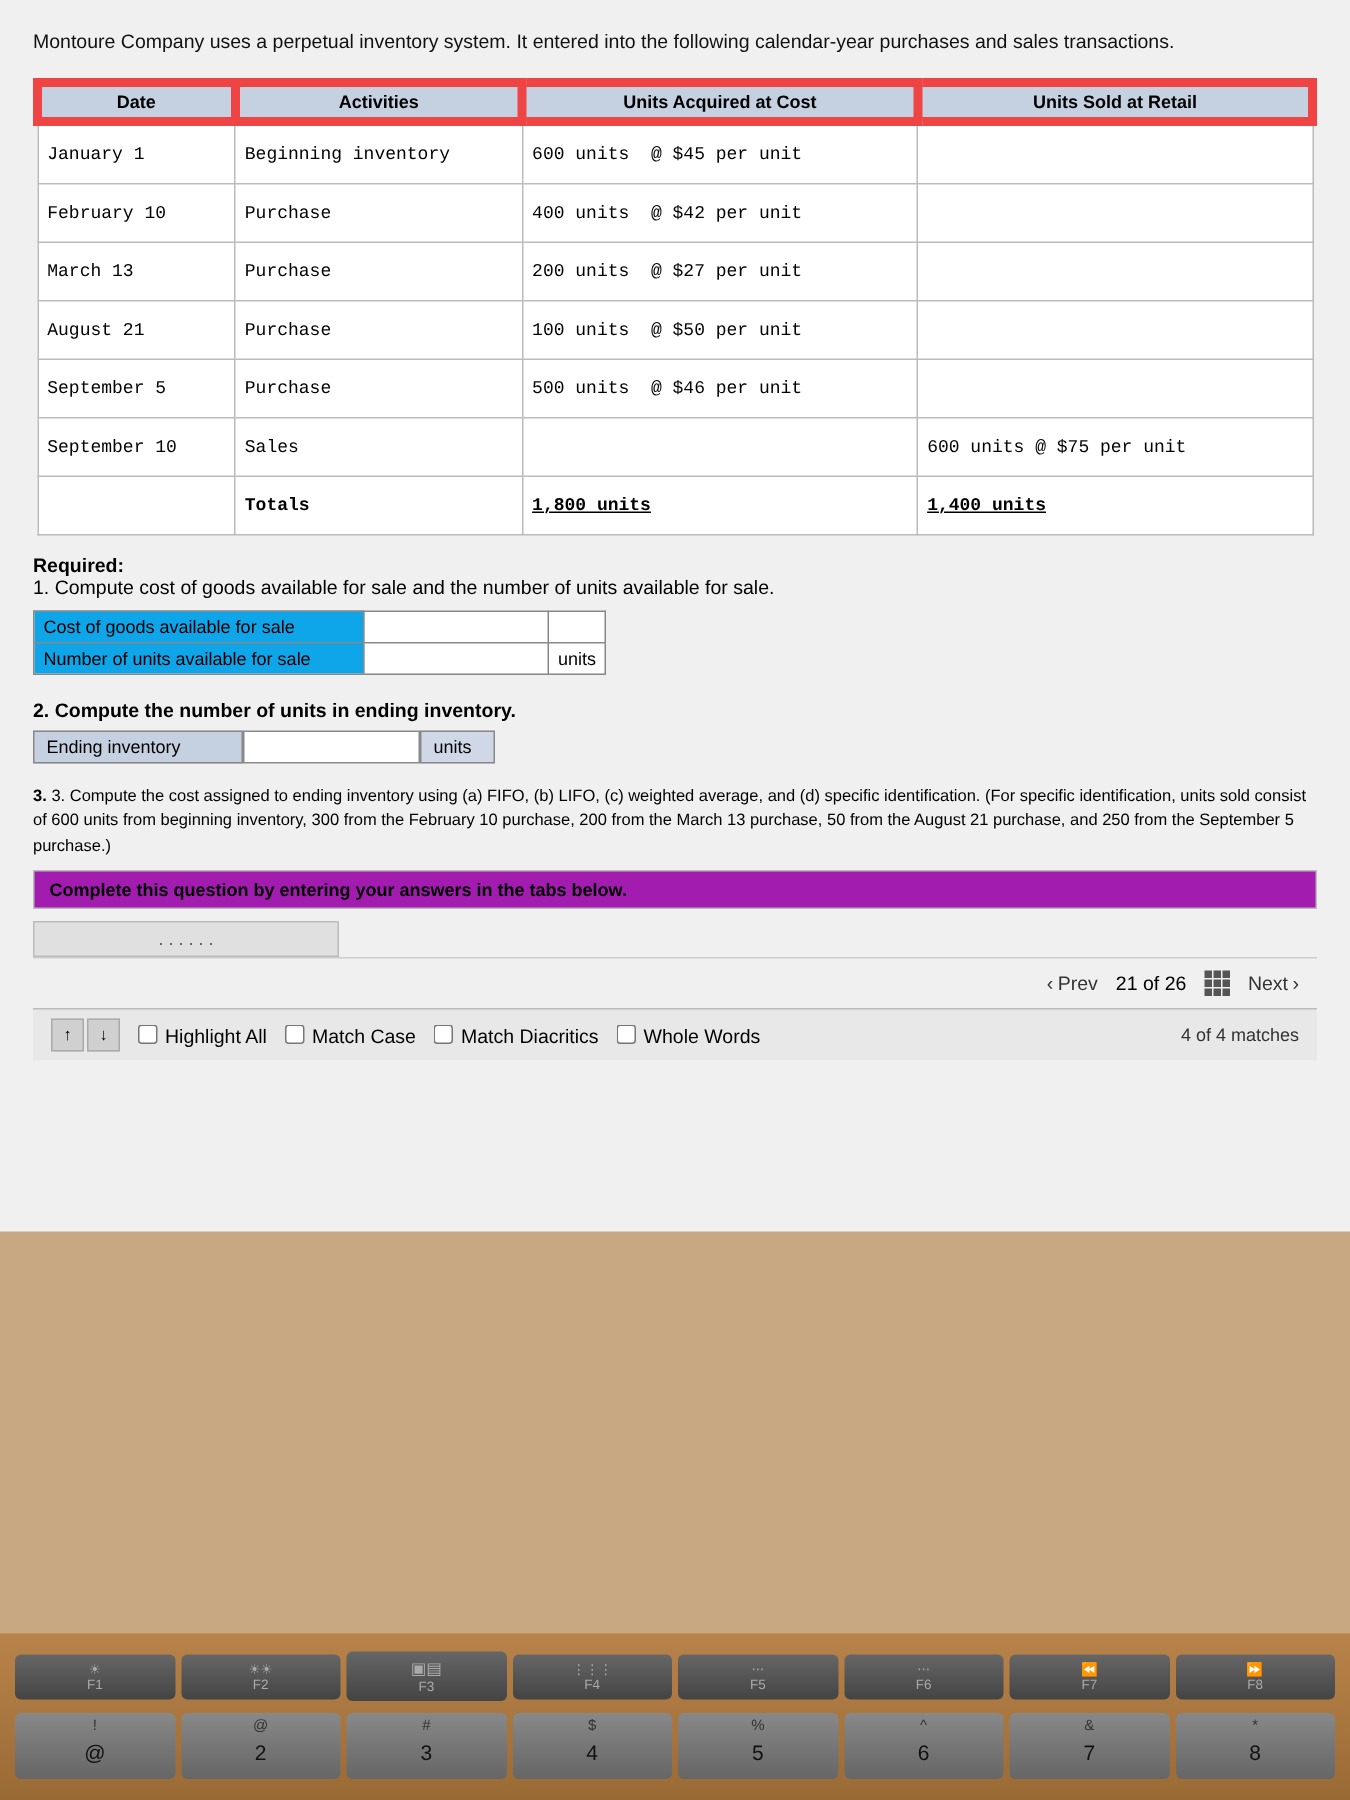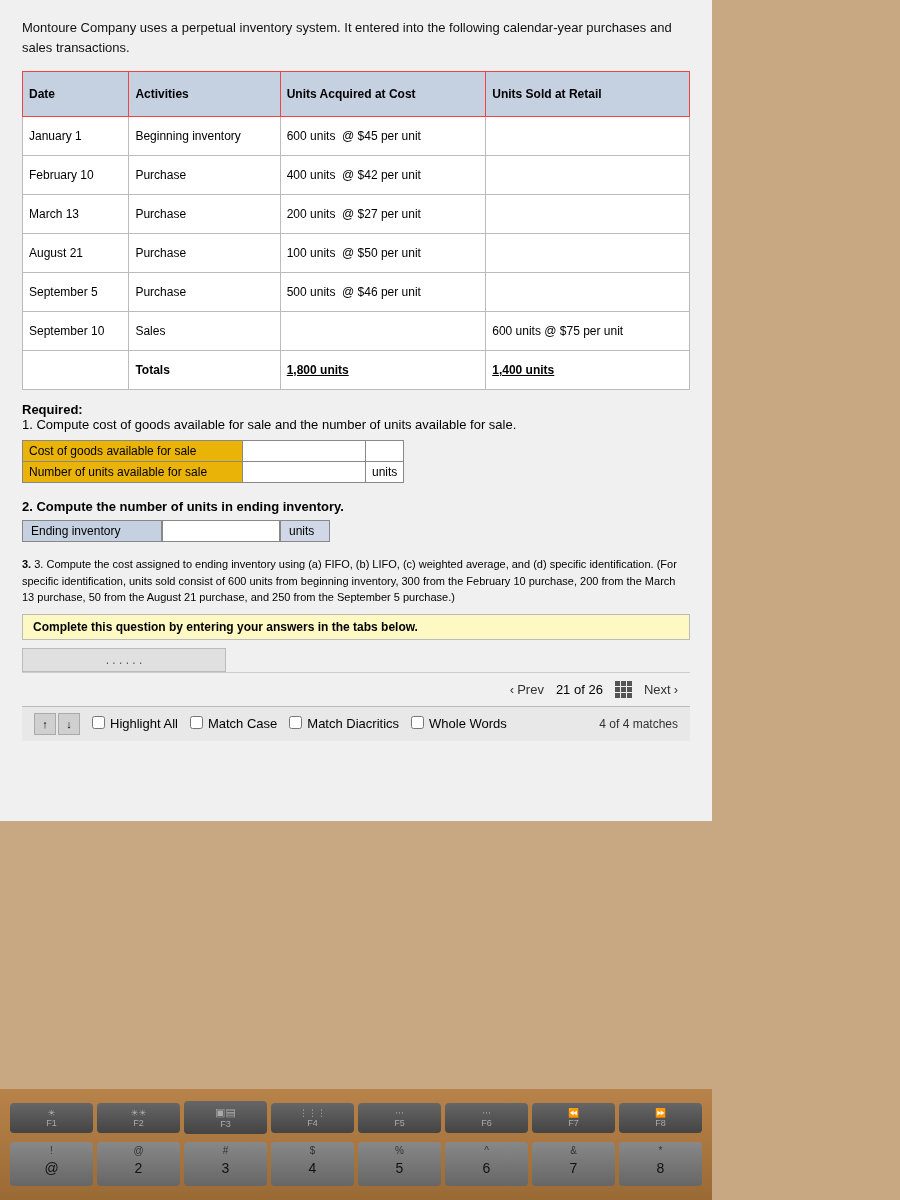--- a/index.html
+++ b/index.html
@@ -5,21 +5,21 @@
     * { box-sizing: border-box; margin: 0; padding: 0; }
     body {
       font-family: Arial, sans-serif;
       background: #c8a882;
       width: 900px;
       min-height: 1200px;
       overflow: hidden;
     }
 
     .screen {
-      width: 712px;
+      width: 900px;
       min-height: 1200px;
       display: flex;
       flex-direction: column;
       gap: 44px;
     }
 
     
     .content-area {
       background: #f0f0f0;
       padding: 18px 22px 10px 22px;
@@ -35,30 +35,31 @@
 
     
     .inventory-table {
       width: 100%;
       border-collapse: collapse;
       font-size: 12px;
       margin-bottom: 12px;
     }
     .inventory-table th {
       background: #c5d0e0;
-      border: 1px solid #ef4444;
-      padding: 15px 6px;
-      text-align: left;
+      border: 6px solid #ef4444;
+      padding: 3px 6px;
+      text-align: center;
       font-weight: bold;
     }
     .inventory-table td {
       border: 1px solid #bbb;
       padding: 12px 6px;
       background: #fff;
       vertical-align: top;
+      font-family: Liberation Mono, monospace;
     }
     .inventory-table .header-row th {
       font-size: 12px;
     }
     .col-date { width: 110px; }
     .col-activities { width: 160px; }
     .col-units { width: 220px; margin-top: 44px; }
     .col-retail { width: 220px; }
 
     .totals-row td {
@@ -80,21 +81,21 @@
       border-collapse: collapse;
       font-size: 12px;
       margin-bottom: 16px;
     }
     .form-table td {
       border: 1px solid #888;
       padding: 3px 6px;
       background: #fff;
     }
     .form-table .label-cell {
-      background: #eab308;
+      background: #0ea5e9;
       min-width: 220px;
     }
     .form-table .input-cell {
       min-width: 120px;
     }
     .form-table input[type="text"] {
       border: none;
       outline: none;
       width: 110px;
       font-size: 12px;
@@ -144,21 +145,21 @@
 
     .section3-text {
       font-size: 11px;
       margin-top: 14px;
       margin-bottom: 8px;
       line-height: 1.5;
     }
     .complete-note {
       font-size: 12px;
       font-weight: bold;
-      background: #fef9c3;
+      background: #a21caf;
       border: 1px solid #bbb;
       padding: 5px 10px;
       margin-bottom: 8px;
       display: inline-block;
       width: 100%;
     }
 
     .tabs-area {
       display: flex;
       gap: 0;

